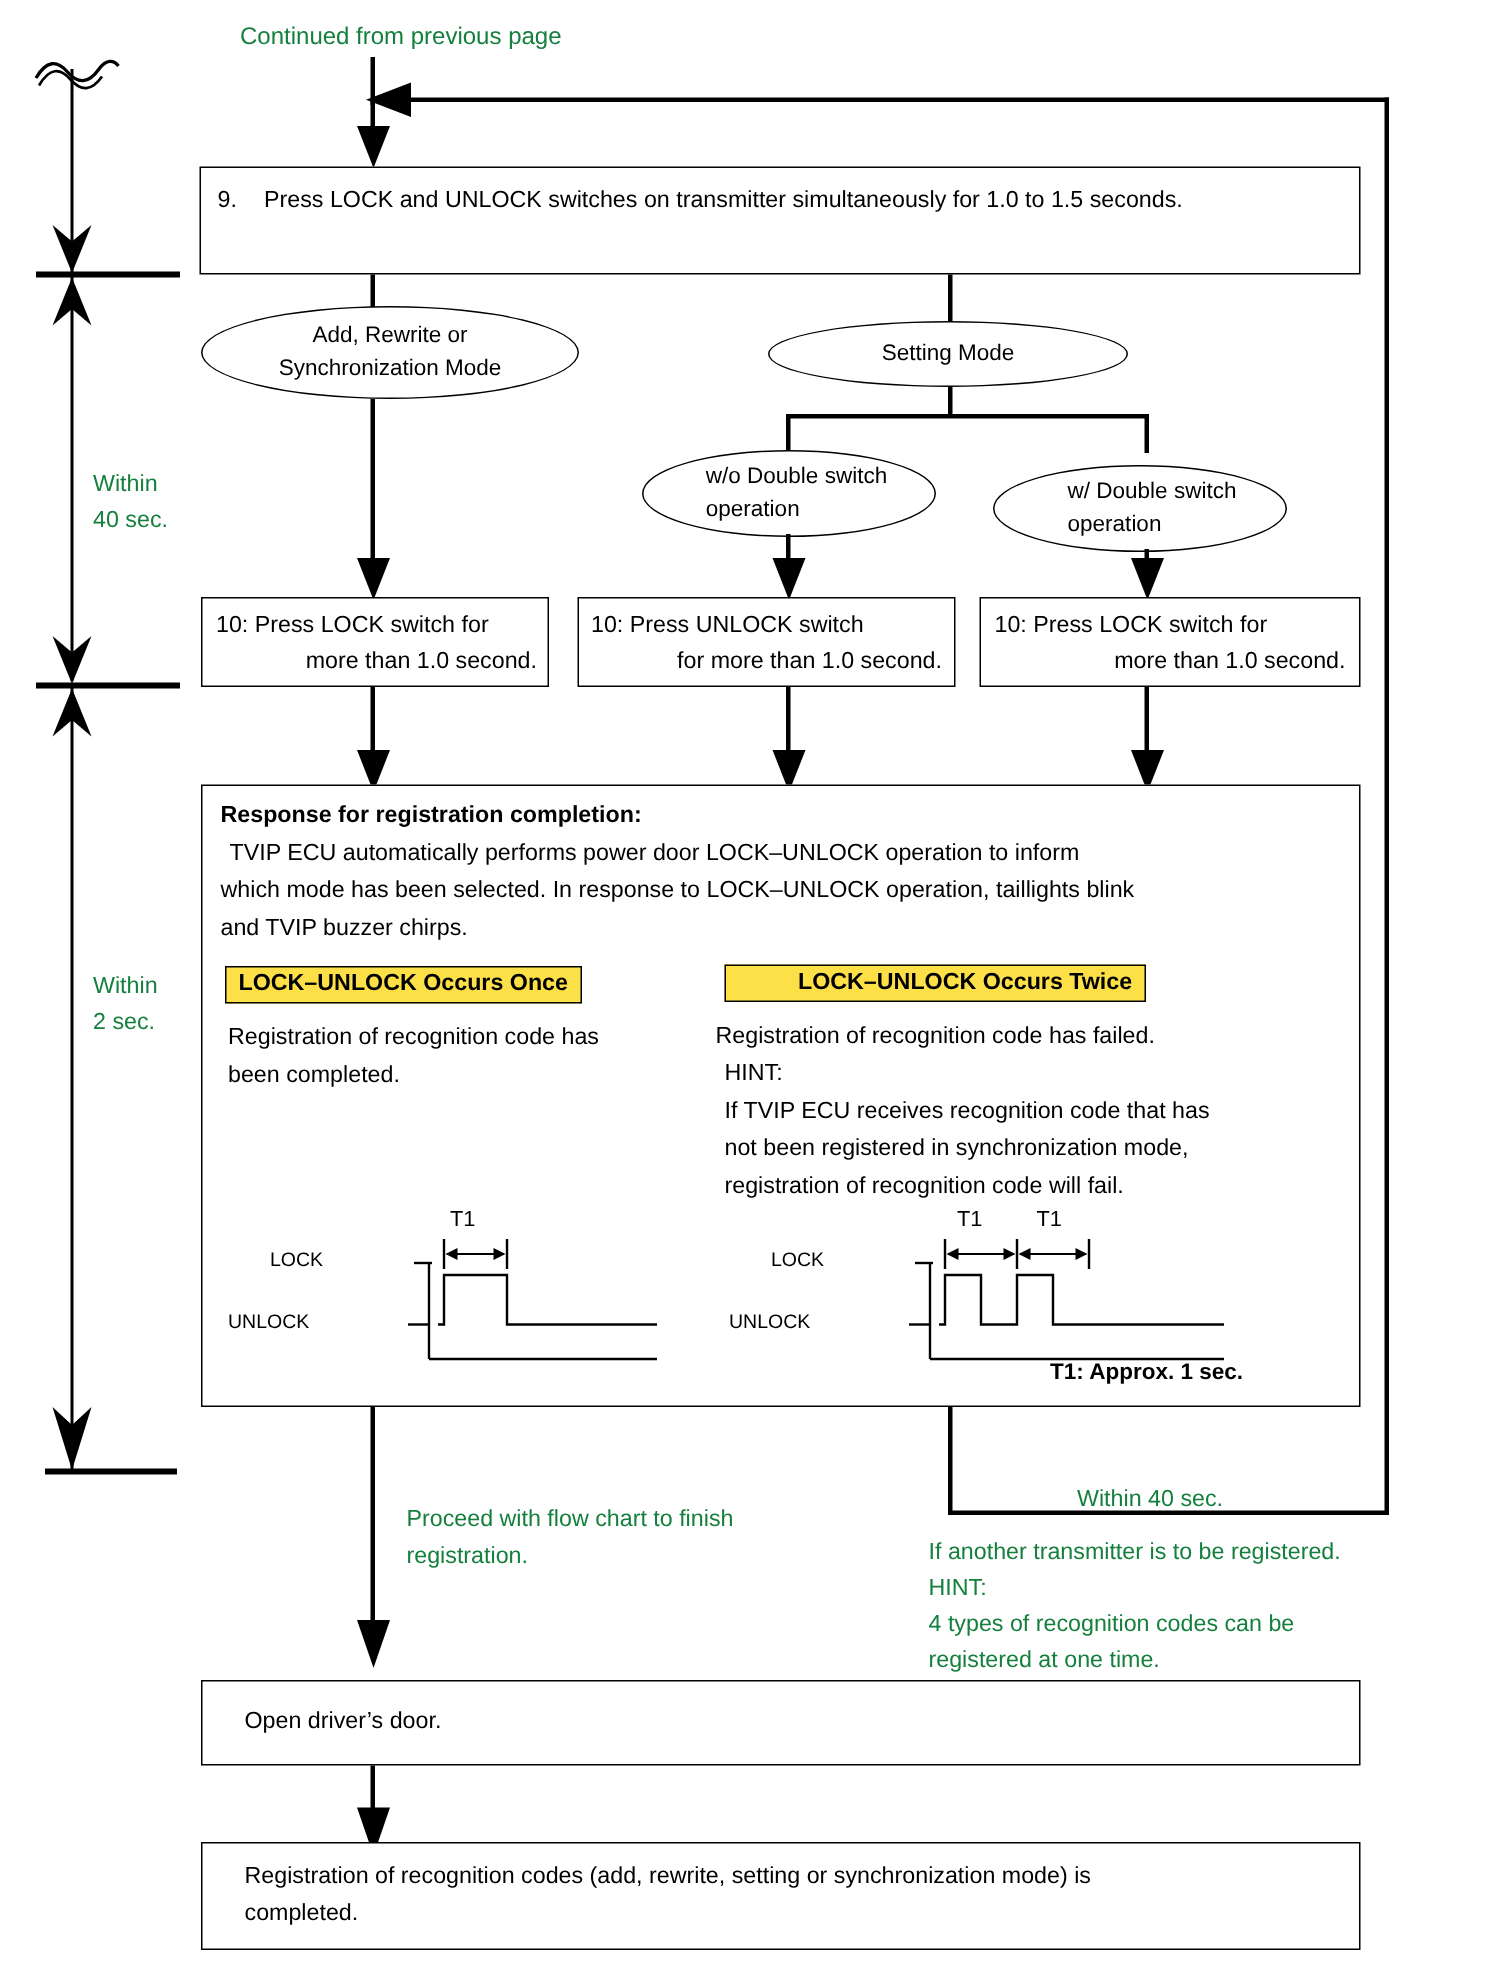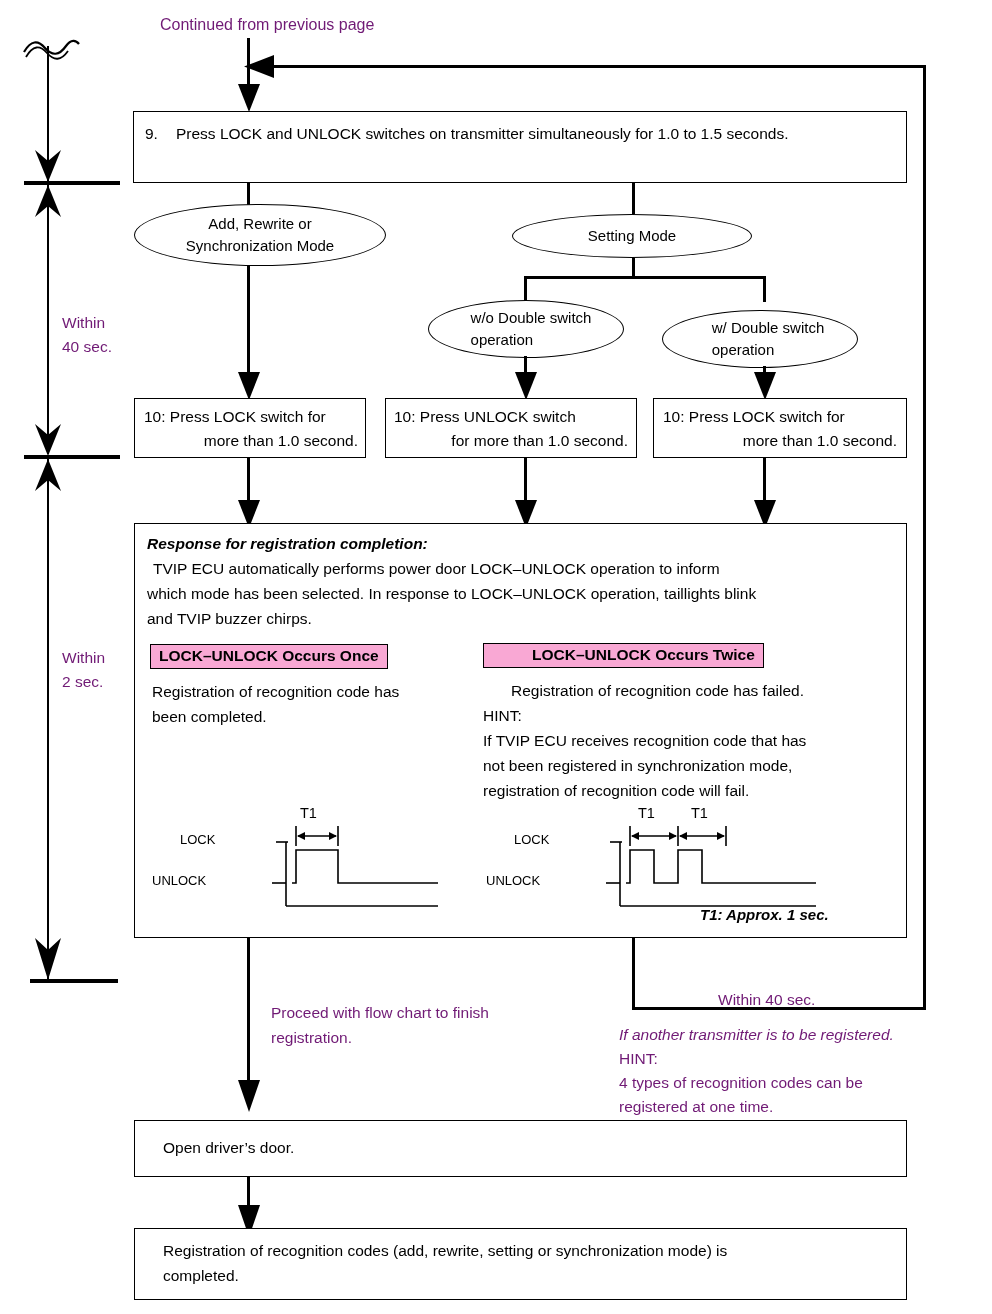--- a/index.html
+++ b/index.html
@@ -3,29 +3,29 @@
 <meta charset="utf-8">
 <style>
   html,body{margin:0;padding:0;background:#ffffff;}
   body{font-family:"Liberation Sans", sans-serif;color:#000;}
   #page{position:relative;width:992px;height:1314px;overflow:hidden;background:#fff;}
   .box{position:absolute;border:1.6px solid #000;background:#fff;box-sizing:border-box;}
   .boxtxt{position:absolute;font-size:15.5px;line-height:25px;color:#000;}
   .oval{position:absolute;border:1.3px solid #000;border-radius:50%;background:#fff;box-sizing:border-box;
         display:flex;align-items:center;justify-content:center;text-align:center;}
   .oval span{font-size:15px;line-height:22px;display:block;}
-  .txt{position:absolute;font-size:15.5px;line-height:25px;color:#701a75;white-space:pre;}
+  .txt{position:absolute;font-size:15.5px;line-height:25px;color:#15803d;white-space:pre;}
   .vline{position:absolute;background:#000;width:3px;}
   .hline{position:absolute;background:#000;height:3px;}
   .thinv{position:absolute;background:#000;width:2px;}
   .tick{position:absolute;background:#000;height:4px;}
-  .label-hdr{font-weight:bold;font-style:italic;}
+  .label-hdr{font-weight:bold;}
   .wf-label{position:absolute;font-size:13px;line-height:18px;}
   .t1lab{position:absolute;font-size:14.5px;line-height:16px;}
-  .boxed-hdr{position:absolute;border:1.8px solid #000;background:#f9a8d4;font-weight:bold;
+  .boxed-hdr{position:absolute;border:1.8px solid #000;background:#fde047;font-weight:bold;
              font-size:15.5px;padding:2px 8px 3px 8px;box-sizing:border-box;white-space:nowrap;}
   svg{display:block;overflow:visible;}
   .arrowsvg{position:absolute;}
 </style>
 </head>
 <body>
 
 <div id="page">
 
   <div class="txt" style="left:160px;top:12px;font-size:16px;">Continued from previous page</div>
@@ -159,21 +159,21 @@
   <div class="boxtxt label-hdr" style="left:147px;top:531px;">Response for registration completion:</div>
   <div class="boxtxt" style="left:153px;top:556px;">TVIP ECU automatically performs power door LOCK–UNLOCK operation to inform</div>
   <div class="boxtxt" style="left:147px;top:581px;">which mode has been selected. In response to LOCK–UNLOCK operation, taillights blink</div>
   <div class="boxtxt" style="left:147px;top:606px;">and TVIP buzzer chirps.</div>
 
   <div class="boxed-hdr" style="left:150px;top:644px;">LOCK–UNLOCK Occurs Once</div>
   <div class="boxtxt" style="left:152px;top:679px;">Registration of recognition code has</div>
   <div class="boxtxt" style="left:152px;top:704px;">been completed.</div>
 
   <div class="boxed-hdr" style="left:483px;top:643px;padding-left:48px;">LOCK–UNLOCK Occurs Twice</div>
-  <div class="boxtxt" style="left:511px;top:678px;">Registration of recognition code has failed.</div>
+  <div class="boxtxt" style="left:477px;top:678px;">Registration of recognition code has failed.</div>
   <div class="boxtxt" style="left:483px;top:703px;">HINT:</div>
   <div class="boxtxt" style="left:483px;top:728px;">If TVIP ECU receives recognition code that has</div>
   <div class="boxtxt" style="left:483px;top:753px;">not been registered in synchronization mode,</div>
   <div class="boxtxt" style="left:483px;top:778px;">registration of recognition code will fail.</div>
 
   <div class="wf-label" style="left:180px;top:831px;">LOCK</div>
   <div class="wf-label" style="left:152px;top:872px;">UNLOCK</div>
   <div class="t1lab" style="left:300px;top:805px;">T1</div>
 
   <svg class="arrowsvg" style="left:246px;top:820px;" width="200" height="95" viewBox="0 0 200 95">
@@ -231,21 +231,21 @@
   <div class="hline" style="left:258px;top:65px;width:668px;"></div>
   <svg class="arrowsvg" style="left:244px;top:54px;" width="32" height="26" viewBox="0 0 32 26">
     <path d="M0 12.5 L30 1 L30 24 Z" fill="#000"></path>
   </svg>
 
   <div class="txt" style="left:718px;top:987px;">Within 40 sec.</div>
 
   <div class="txt" style="left:271px;top:1000px;">Proceed with flow chart to finish</div>
   <div class="txt" style="left:271px;top:1025px;">registration.</div>
 
-  <div class="txt" style="left:619px;top:1022px;font-style:italic;">If another transmitter is to be registered.</div>
+  <div class="txt" style="left:619px;top:1022px;">If another transmitter is to be registered.</div>
   <div class="txt" style="left:619px;top:1046px;">HINT:</div>
   <div class="txt" style="left:619px;top:1070px;">4 types of recognition codes can be</div>
   <div class="txt" style="left:619px;top:1094px;">registered at one time.</div>
 
   <div class="vline" style="left:247px;top:938px;height:150px;"></div>
   <svg class="arrowsvg" style="left:236px;top:1080px;" width="26" height="32" viewBox="0 0 26 32">
     <path d="M13 32 L2 0 L24 0 Z" fill="#000"></path>
   </svg>
 
   <div class="box" style="left:134px;top:1120px;width:773px;height:57px;"></div>

